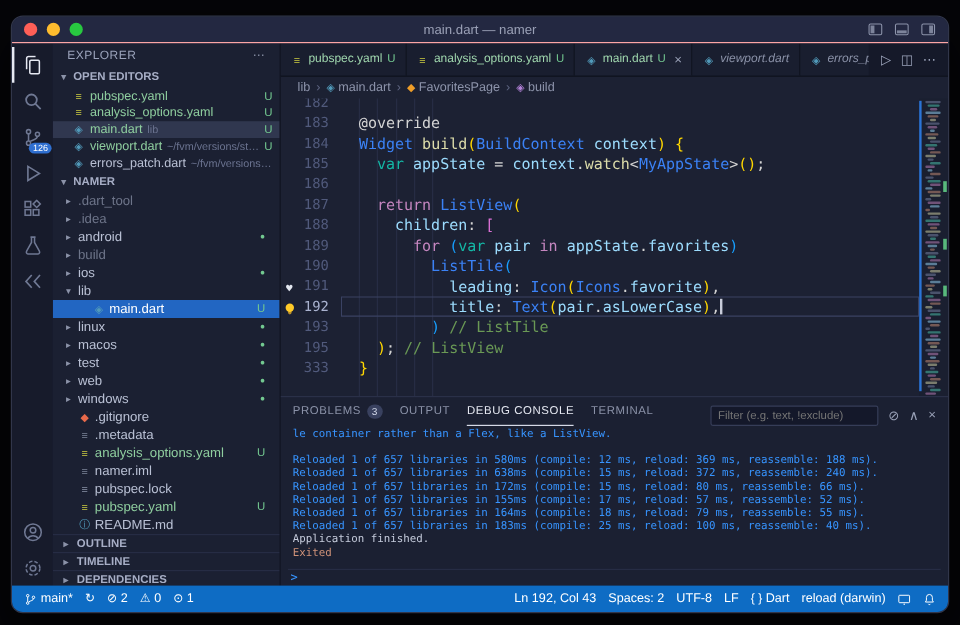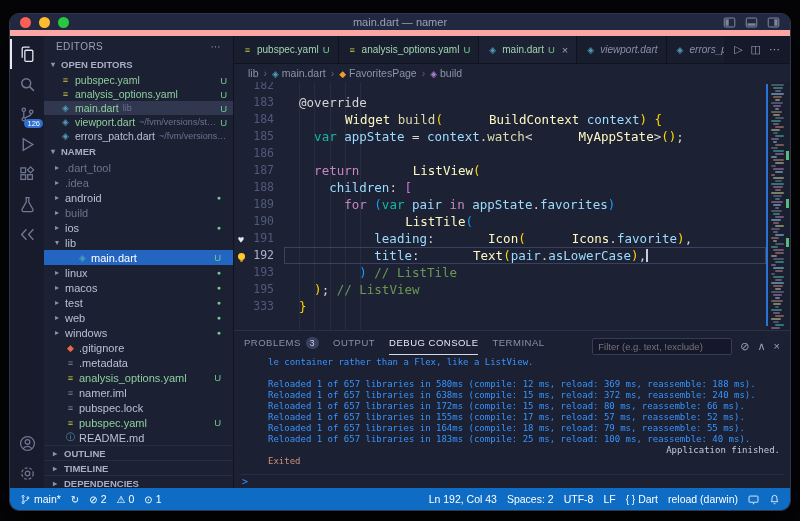--- a/index.html
+++ b/index.html
@@ -5,21 +5,21 @@
   * { box-sizing: border-box; margin: 0; padding: 0; }
   html, body { width: 800px; height: 521px; background: #050508; overflow: hidden;
                font-family: "Liberation Sans", sans-serif; }
   .window { position: absolute; left: 9px; top: 13px; width: 782px; height: 498px;
             background: #1c2133; border-radius: 10px; overflow: hidden;
             display: flex; flex-direction: column; border: 1px solid #31364a;
             box-shadow: 0 18px 45px rgba(0,0,0,.75); }
 
   
   .titlebar { height: 22px; background: #232841; display: flex; align-items: center;
-              position: relative; flex: 0 0 auto; border-bottom: 6px solid #fca5a5; }
+              position: relative; flex: 0 0 auto; border-bottom: 1px solid #fca5a5; }
   .traffic { display: flex; gap: 8px; margin-left: 10px; z-index: 2; }
   .tl { width: 11px; height: 11px; border-radius: 50%; }
   .win-title { position: absolute; left: 0; right: 0; text-align: center;
                font-size: 11px; color: #9aa0b6; }
   .tb-actions { margin-left: auto; display: flex; gap: 9px; margin-right: 10px;
                 color: #8d94ab; z-index: 2; }
   .tb-actions svg { width: 13px; height: 13px; display: block; }
 
   
   .main { flex: 1; display: flex; min-height: 0; }
@@ -103,21 +103,21 @@
   .heart { color: #e3e7f0; font-size: 9px; }
   .bulb { display: inline-block; width: 7px; height: 7px; border-radius: 50%;
           background: #ffca28; box-shadow: 0 4px 0 -2px #b9902c; }
   .ln { width: 26px; text-align: right; color: #515a7c; font-size: 11.5px; flex: 0 0 auto; }
   .line.active .ln { color: #aab3d0; }
   .body { flex: 1; margin-left: 10px; white-space: pre; }
   .line.active .body { box-shadow: inset 0 0 0 1px #3a4263; }
   .caret { display: inline-block; width: 1.5px; height: 13px; background: #c8ccda;
            vertical-align: -2px; }
   .tk-fg { color: #d4d4d4; }   .tk-kw { color: #14b8a6; }
-  .tk-ctrl { color: #c586c0; } .tk-type { color: #fef9c3; margin-left: 46px; }
+  .tk-ctrl { color: #c586c0; } .tk-type { color: #3b82f6; }
   .tk-fn { color: #dcdcaa; }   .tk-var { color: #9cdcfe; }
   .tk-comment { color: #6a9955; }
   .tk-b1 { color: #ffd700; } .tk-b2 { color: #da70d6; } .tk-b3 { color: #179fff; }
 
   
   .minimap { position: absolute; right: 0; top: 0; bottom: 0; width: 24px;
              background: #1a1f30; }
   .mm-git { position: absolute; left: 0; top: 2px; bottom: 4px; width: 2px;
             background: #2e7de9; opacity: .9; }
   #mm-stripes { position: absolute; left: 5px; top: 2px; right: 6px; overflow: hidden; bottom: 0; }
@@ -136,22 +136,22 @@
   .ptab.active { color: #e6e9f2; border-bottom-color: #d5d9e6; }
   .ptab-badge { background: #39415f; border-radius: 8px; padding: 0 4px; font-size: 8.5px;
                 color: #cfd5e6; height: 12px; line-height: 12px; }
   .panel-right { margin-left: auto; display: flex; align-items: center; gap: 8px; }
   .filter-input { width: 140px; height: 17px; background: #14182a; border: 1px solid #363d58;
                   border-radius: 2px; color: #cfd3e0; font-size: 9.5px; padding: 0 5px;
                   outline: none; font-family: "Liberation Sans", sans-serif; }
   .panel-act { color: #9aa2b8; font-size: 11px; cursor: pointer; }
   .console { flex: 1; overflow: hidden; padding: 2px 10px;
              font-family: "DejaVu Sans Mono", monospace; font-size: 9px; }
-  .cline { height: 11px; line-height: 11px; white-space: pre; margin-left: 24px; }
-  .c-blue { color: #3794ff; } .c-fg { color: #c5cbdb; text-align: right; } .c-orange { color: #ce9178; }
+  .cline { height: 11px; line-height: 11px; white-space: pre; }
+  .c-blue { color: #3794ff; } .c-fg { color: #c5cbdb; } .c-orange { color: #ce9178; }
   .prompt-row { height: 14px; border-top: 1px solid #262c44; margin: 0 6px; padding-left: 2px;
                 color: #3794ff; font-family: "DejaVu Sans Mono", monospace; font-size: 10px;
                 display: flex; align-items: center; flex: 0 0 auto; }
 
   
   .statusbar { height: 22px; background: #0e6cc4; display: flex; align-items: center;
                padding: 0 10px; color: #fff; font-size: 10.5px; flex: 0 0 auto; }
   #status-left { display: flex; gap: 10px; align-items: center; }
   #status-right { margin-left: auto; display: flex; gap: 10px; align-items: center; }
   .st-item { display: flex; align-items: center; gap: 3px; cursor: pointer; white-space: nowrap; }
@@ -267,21 +267,21 @@
             <svg viewBox="0 0 16 16" fill="none" stroke="currentColor" stroke-width="1.2">
               <circle cx="8" cy="8" r="2.2"></circle>
               <circle cx="8" cy="8" r="5.4" stroke-dasharray="2.8 1.6"></circle>
             </svg>
           </span>
         </div>
       </div>
 
     <div class="sidebar">
       <div class="sb-title">
-        <span>EDITORS</span>
+        <span>EXPLORER</span>
         <span class="dots">⋯</span>
       </div>
       <div class="sec-header">
         <span class="chev">▾</span>
         <span>OPEN EDITORS</span>
       </div>
       <div id="open-editors">
           <div class="oe-row">
             <span class="ficon" style="color: rgb(203, 203, 65);">≡</span>
             <span class="oe-name untracked">pubspec.yaml</span>

